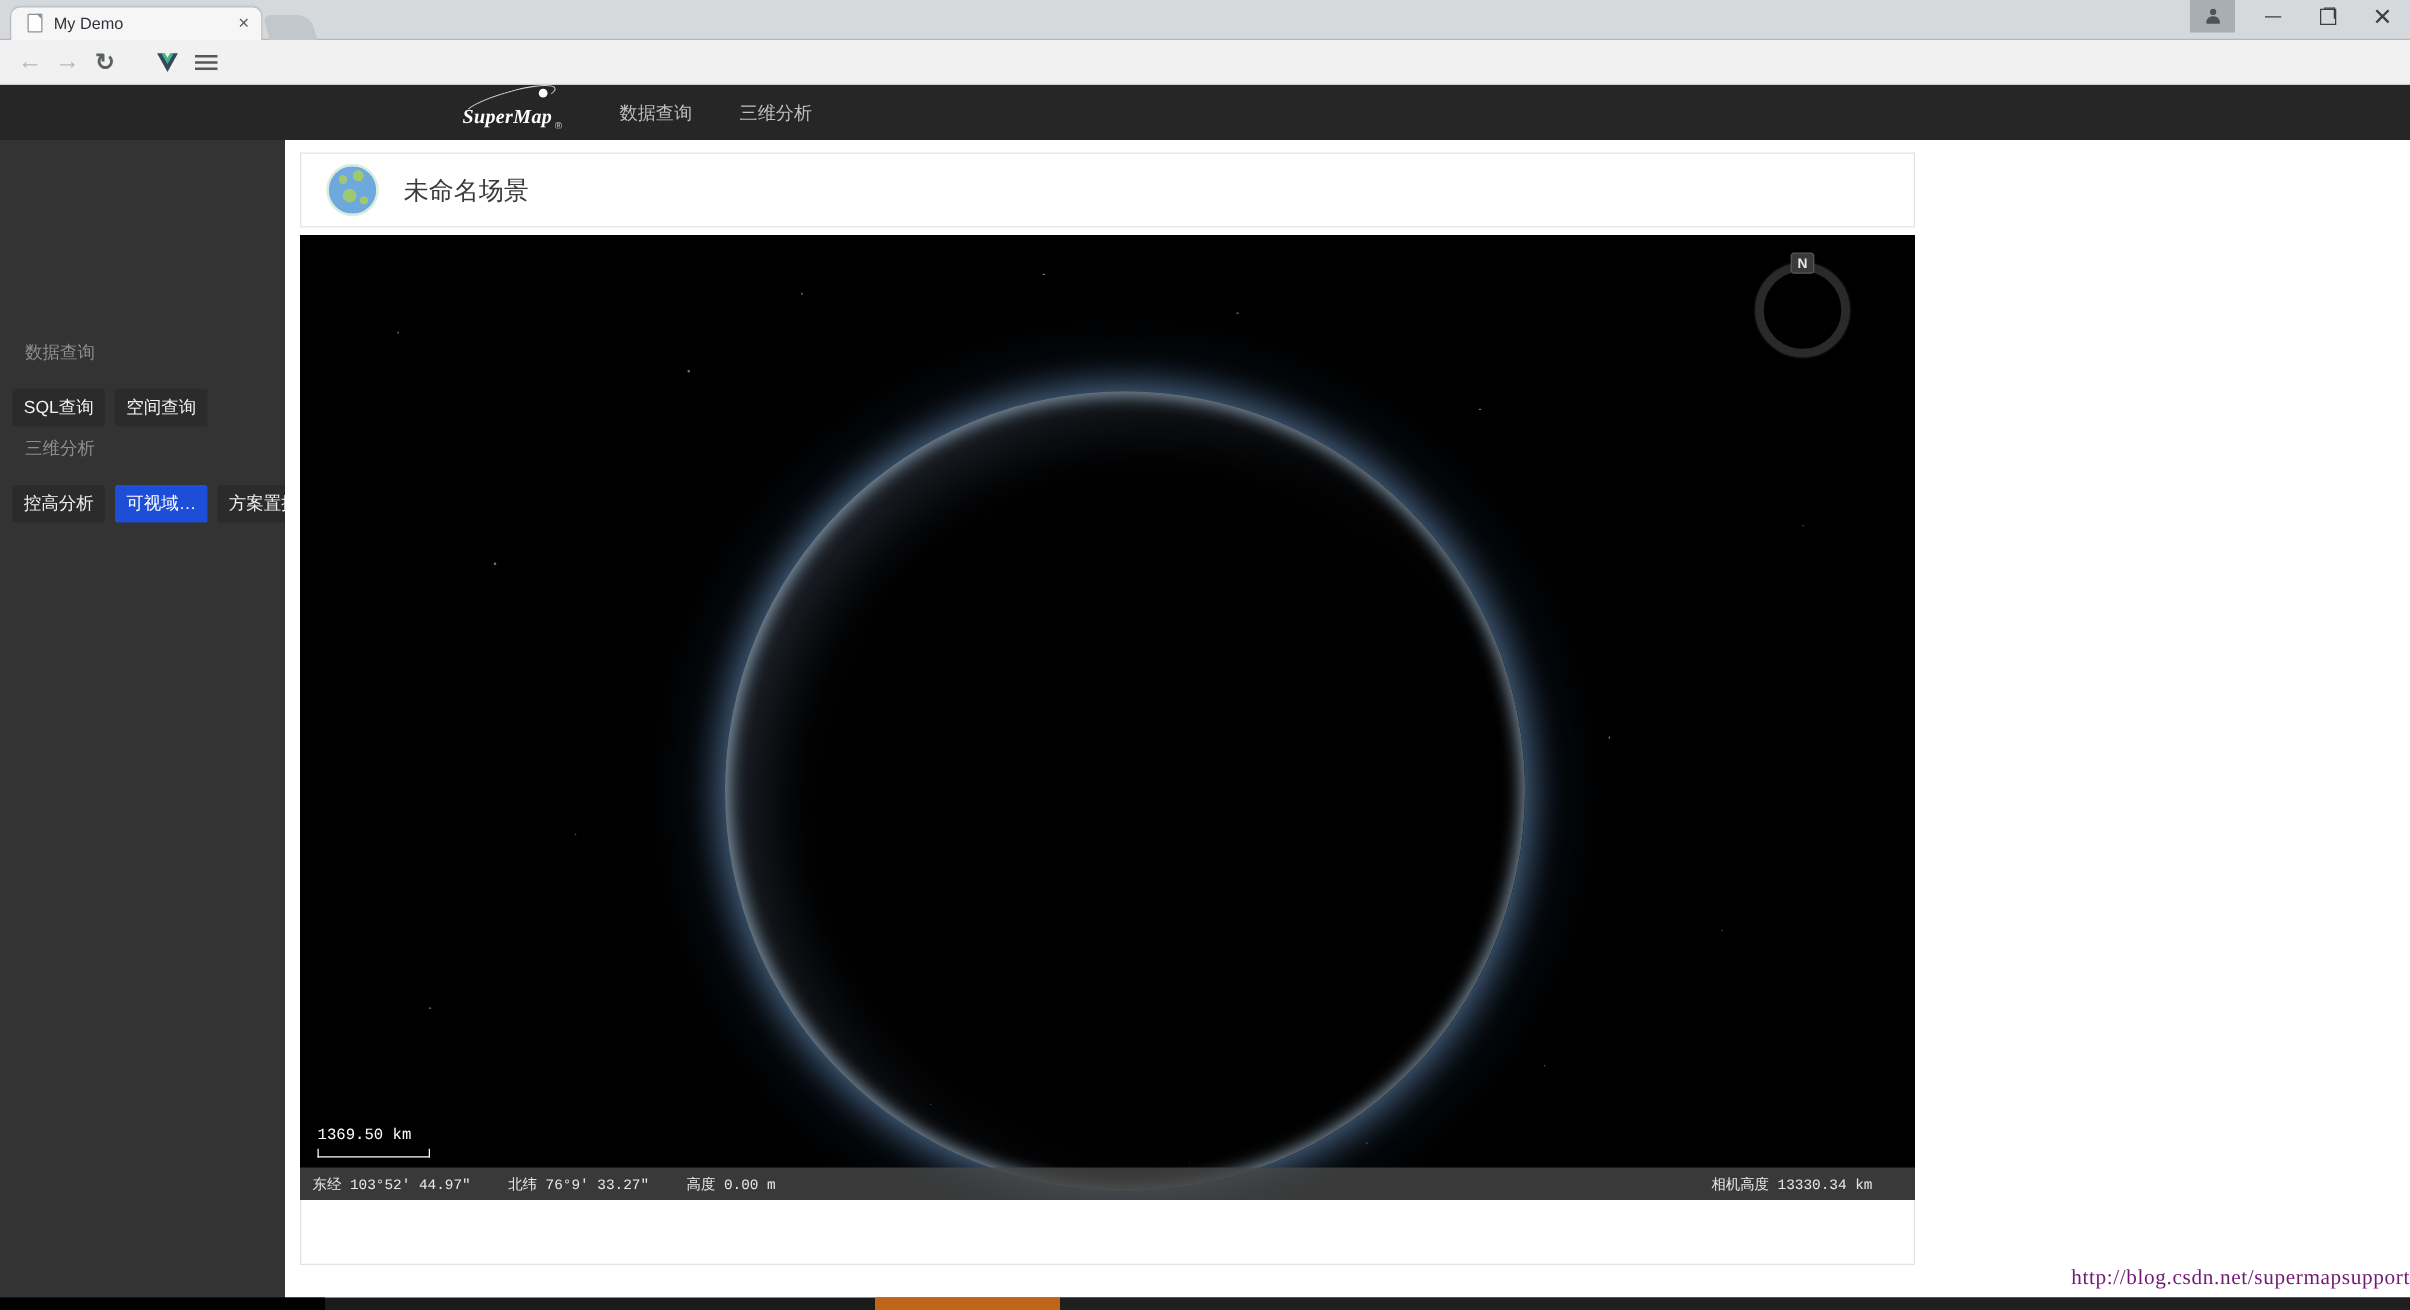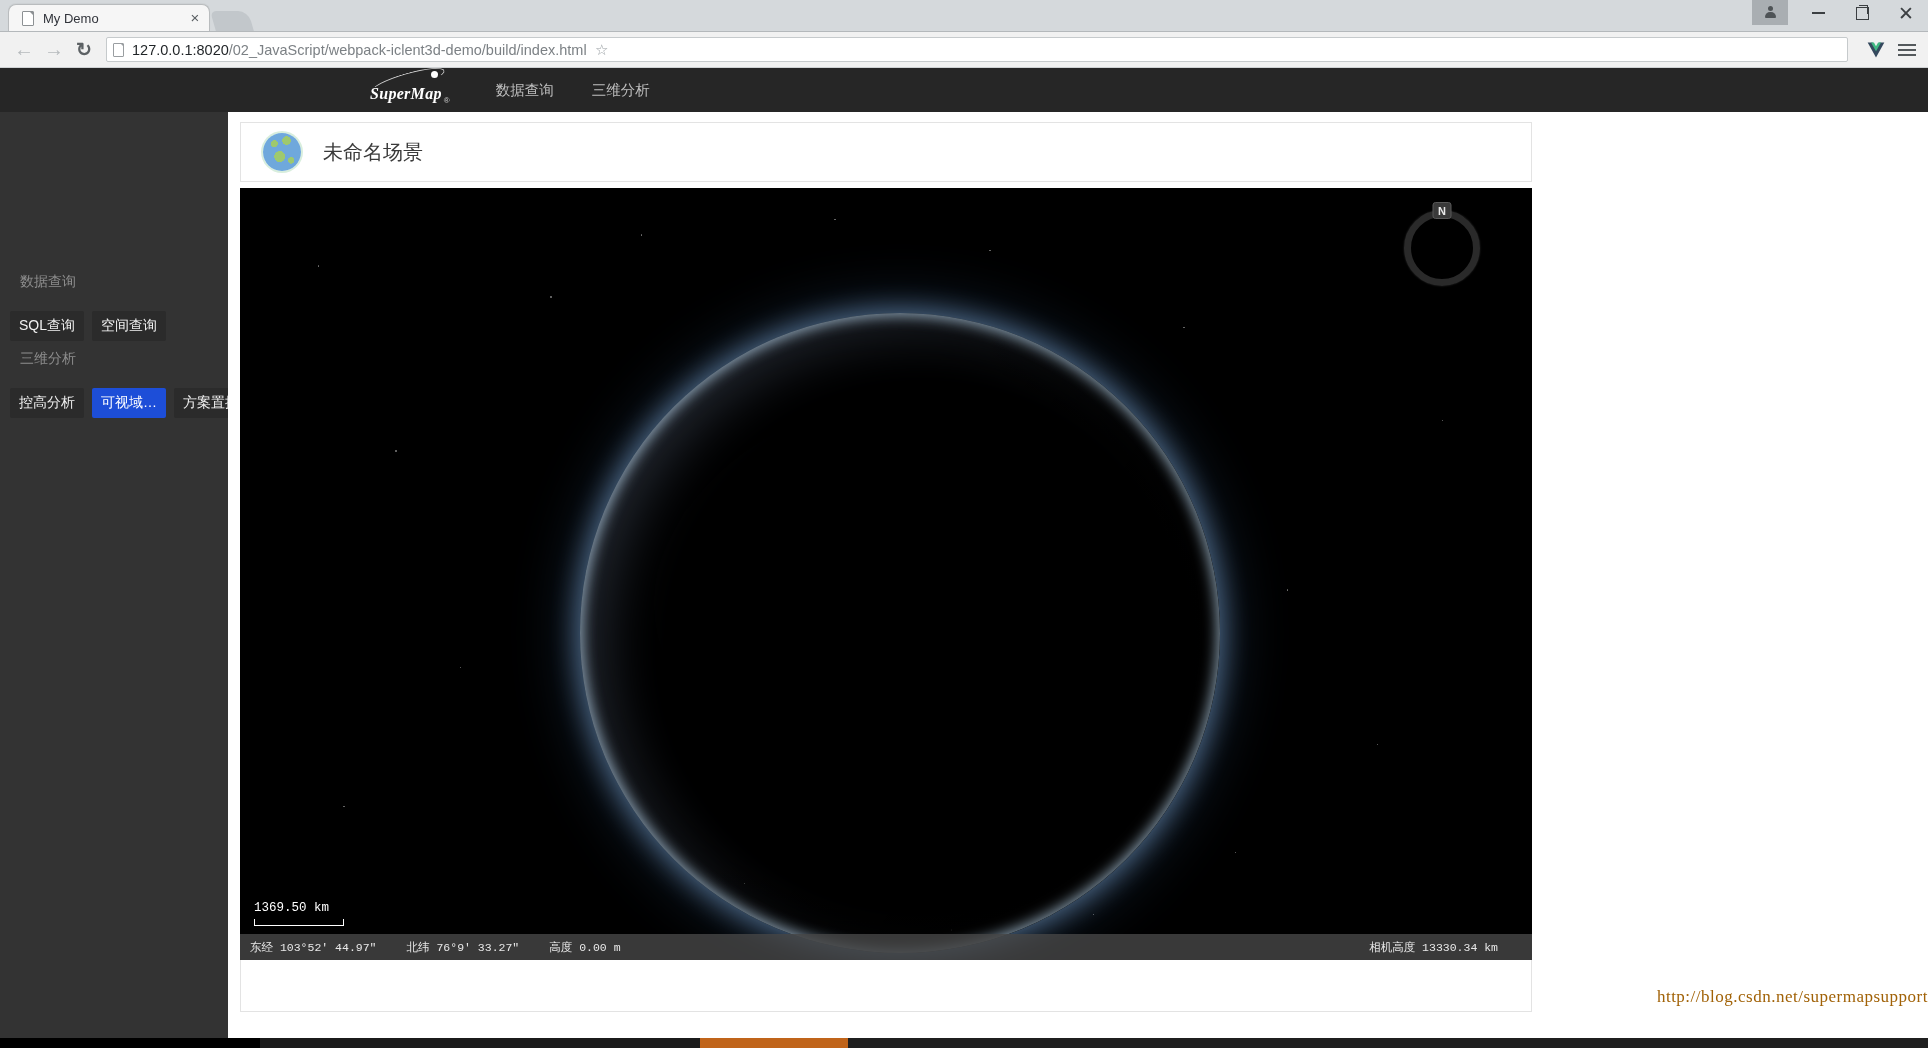--- a/index.html
+++ b/index.html
@@ -8,21 +8,21 @@
     overflow: hidden;
     font-family: "Liberation Sans", sans-serif;
     background: #fff;
   }
 
   
   .browser { width: 1928px; height: 1048px; position: relative; background:#fff; }
 
   .titlebar {
     height: 32px; background: #d5d9dc;
-    position: relative; display:flex; align-items:flex-end;
+    position: relative; display:flex; align-items:center;
     border-bottom: 1px solid #b4b8bb;
   }
   .tabstrip { display:flex; align-items:flex-end; padding-left:8px; height:32px; }
   .tab {
     height: 27px; width: 202px; background:#f6f6f6;
     border: 1px solid #b9bcbe; border-bottom:none;
     border-radius: 8px 8px 0 0;
     display:flex; align-items:center; padding: 0 6px 0 12px;
     position: relative; box-shadow: 0 -1px 1px rgba(0,0,0,.04);
   }
@@ -265,22 +265,22 @@
     color:#e8e8e8; font-family:"Liberation Mono", monospace; font-size:11.5px;
   }
   .statusbar .sb-item { margin-right: 30px; white-space:nowrap; }
   .statusbar .sb-right { margin-left:auto; margin-right: 24px; }
 
   .scene-footer {
     width:100%; height: 52px; background:#fff; border:1px solid #e3e3e3; border-top:none;
   }
 
   .watermark {
-    position:absolute; right: 0px; bottom: 41px;
-    color:#a16207; font-family:"Liberation Serif", serif; font-size: 17px;
+    position:absolute; right: 0px; bottom: 16px;
+    color:#701a75; font-family:"Liberation Serif", serif; font-size: 17px;
     letter-spacing: .5px; white-space:nowrap;
   }
 
   
   .taskbar {
     position:absolute; left:0; bottom:0; width:100%; height: 10px;
     background:#1b1b1b;
   }
   .taskbar .tb-dark { position:absolute; left:0; width: 260px; height:100%; background:#000; }
   .taskbar .tb-accent { position:absolute; left: 700px; width: 148px; height:100%; background:#c0641a; }
@@ -307,25 +307,20 @@
       <div class="wc-btn wc-min"></div>
       <div class="wc-btn wc-max"></div>
       <div class="wc-btn wc-close">✕</div>
     </div>
   </div>
 
   <div class="toolbar">
     <div class="nav-btn">←</div>
     <div class="nav-btn">→</div>
     <div class="nav-btn nav-reload">↻</div>
-    <div class="omnibox">
-      <span class="omni-icon"></span>
-      <span class="omni-url"><span class="host">127.0.0.1:8020</span><span>/02_JavaScript/webpack-iclent3d-demo/build/index.html</span></span>
-      <span class="star">☆</span>
-    </div>
     <div class="ext-icons">
       <svg class="vue-icon" viewBox="0 0 24 24">
         <polygon points="2,3 8,3 12,10 16,3 22,3 12,21" fill="#35495e"></polygon>
         <polygon points="6,3 9.5,3 12,7.5 14.5,3 18,3 12,13.5" fill="#41b883"></polygon>
       </svg>
       <div class="menu-btn">
           <i></i>
           <i></i>
           <i></i>
         </div>

